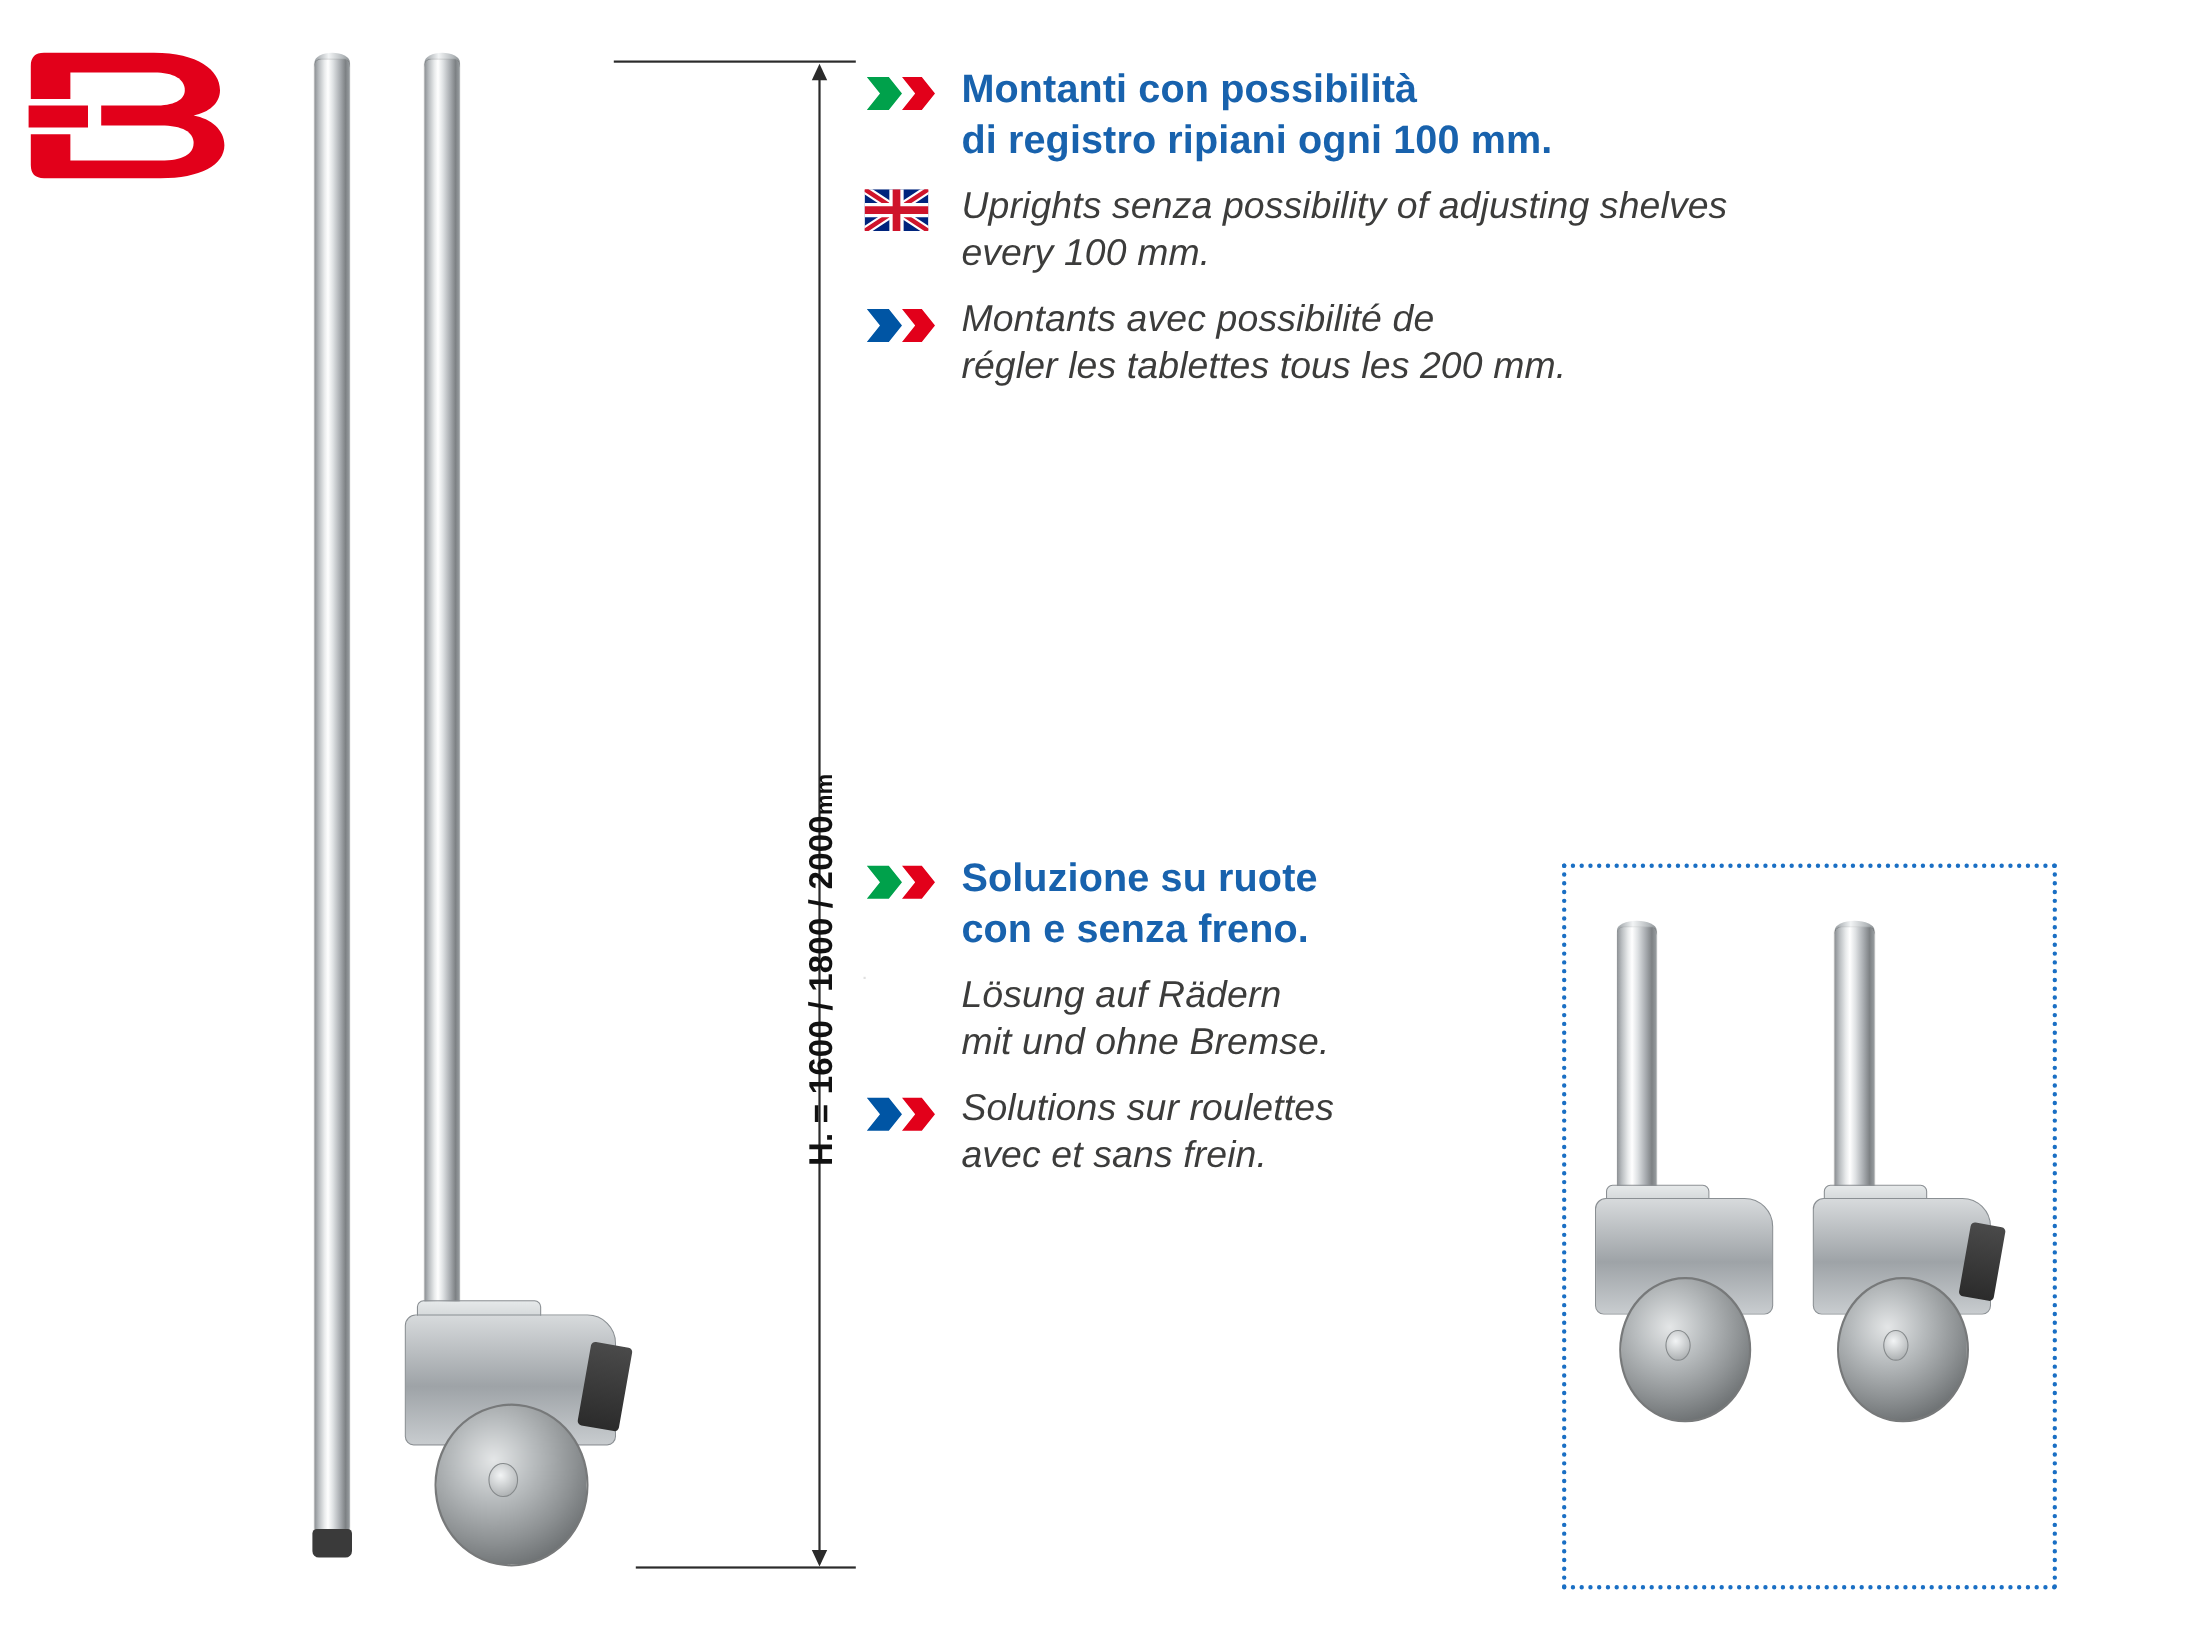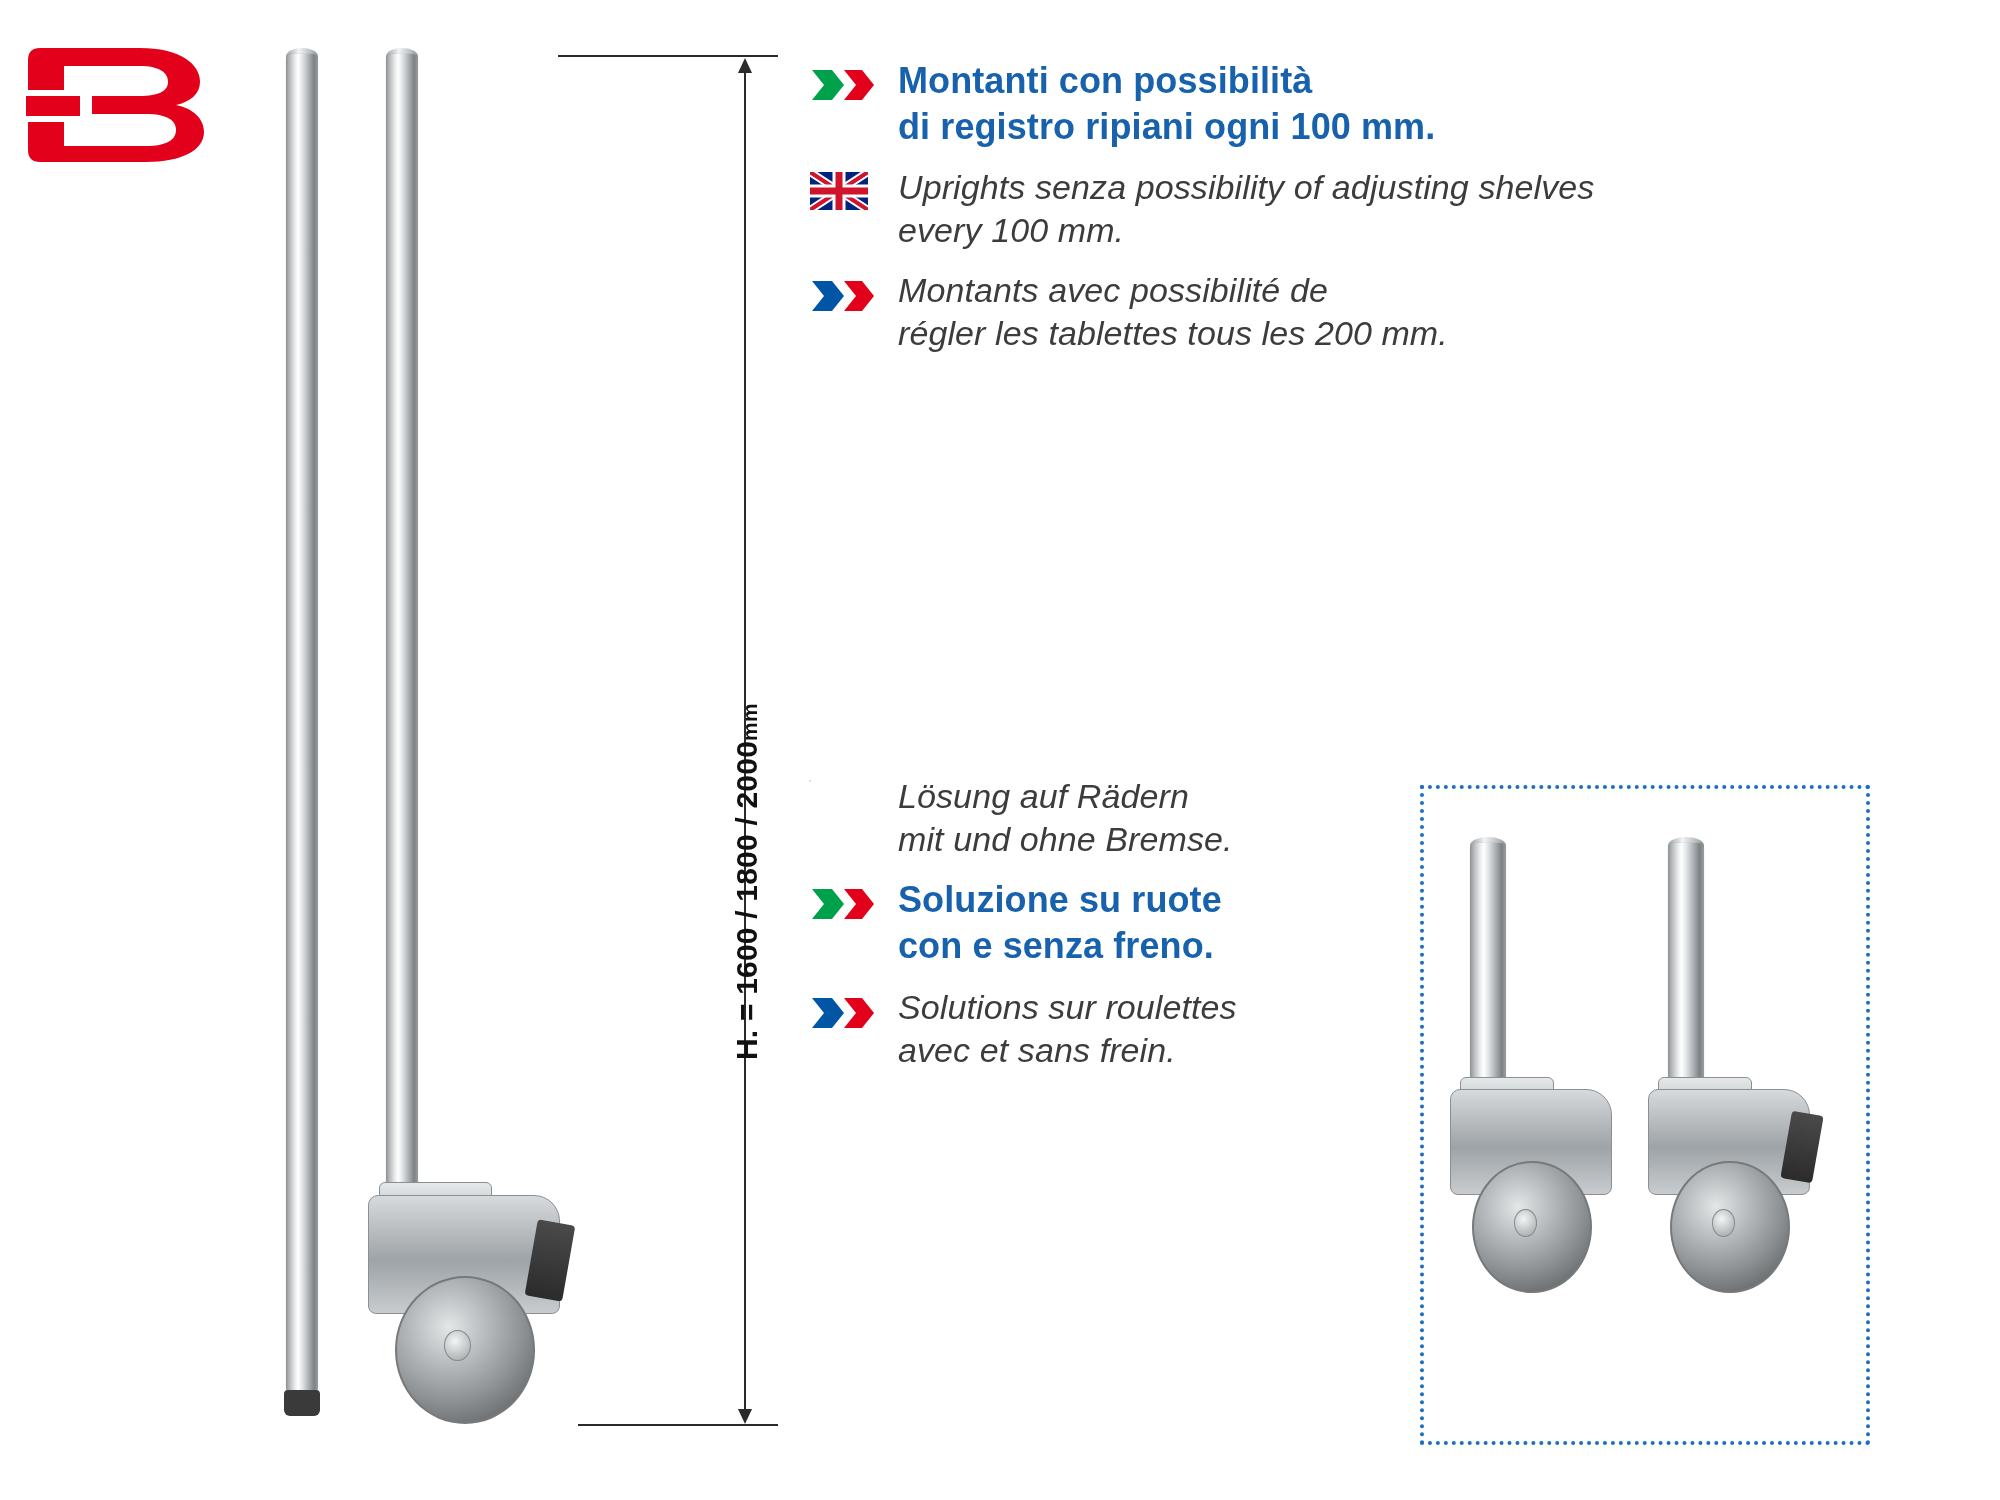--- a/index.html
+++ b/index.html
@@ -177,21 +177,21 @@
     letter-spacing: .2px;
   }
   .dim-label .unit {
     font-size: 21px;
     font-weight: bold;
   }
 
   
   .content {
     position: absolute;
-    left: 810px;
+    left: 786px;
     top: 0;
     width: 1160px;
     height: 1240px;
   }
 
   .block { position: absolute; left: 0; width: 1160px; }
   .block-1 { top: 58px; }
   .block-2 { top: 775px; }
 
   .entry {
@@ -336,37 +336,37 @@
           <path d="M34 6 L52 6 L64 21 L52 36 L34 36 L46 21 Z" fill="#e2001a"></path>
         </svg>
       </span>
       <span class="entry-text" style="white-space:pre-line">Montants avec possibilité de
 régler les tablettes tous les 200 mm.</span>
     </div>
   </div>
 
   <div class="block block-2">
 
-    <div class="entry">
-      <span class="flag">
-        <span class="flag-de"></span>
-      </span>
-      <span class="entry-text" style="white-space:pre-line">Lösung auf Rädern
-mit und ohne Bremse.</span>
-    </div>
-
     <div class="entry primary">
       <span class="flag">
         <svg viewBox="0 0 66 42" width="66" height="42">
           <path d="M2 6 L22 6 L34 21 L22 36 L2 36 L14 21 Z" fill="#00a14b"></path>
           <path d="M34 6 L52 6 L64 21 L52 36 L34 36 L46 21 Z" fill="#e2001a"></path>
         </svg>
       </span>
       <span class="entry-text" style="white-space:pre-line">Soluzione su ruote
 con e senza freno.</span>
+    </div>
+
+    <div class="entry">
+      <span class="flag">
+        <span class="flag-de"></span>
+      </span>
+      <span class="entry-text" style="white-space:pre-line">Lösung auf Rädern
+mit und ohne Bremse.</span>
     </div>
 
 
     <div class="entry">
       <span class="flag">
         <svg viewBox="0 0 66 42" width="66" height="42">
           <path d="M2 6 L22 6 L34 21 L22 36 L2 36 L14 21 Z" fill="#0055a4"></path>
           <path d="M34 6 L52 6 L64 21 L52 36 L34 36 L46 21 Z" fill="#e2001a"></path>
         </svg>
       </span>

